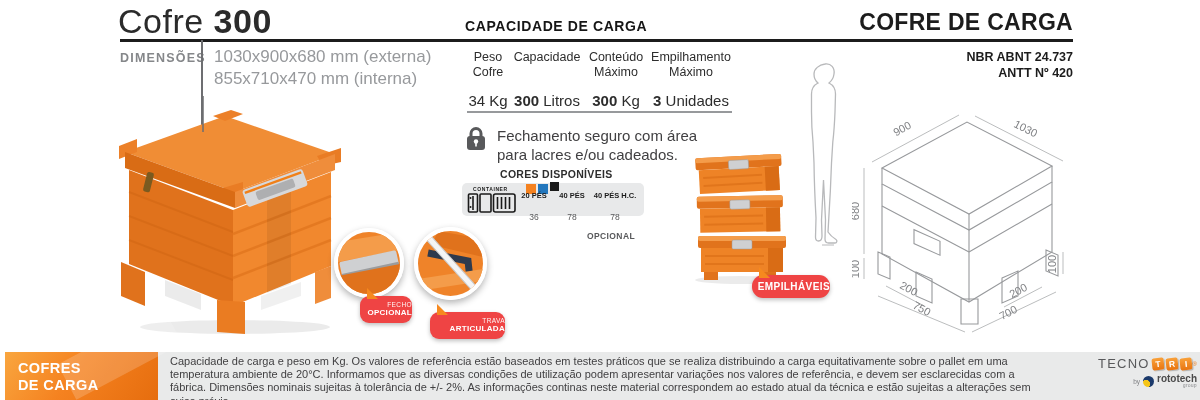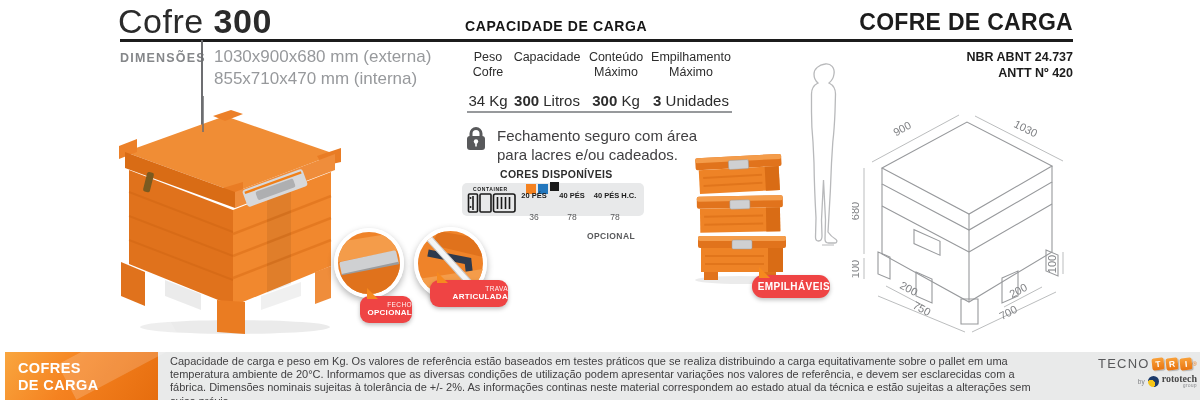--- a/index.html
+++ b/index.html
@@ -64,21 +64,21 @@
   .brand-row1{display:flex;align-items:center;justify-content:flex-end;}
   .brand-tecno{font-size:13px;color:#58595b;letter-spacing:1.2px;font-weight:400;}
   .brand-blk{width:12px;height:12px;margin-left:2px;border-radius:2px;color:#fff;font-size:8.5px;font-weight:800;
              text-align:center;line-height:12px;background:linear-gradient(180deg,#f9a13a,#e87511);
              transform:rotate(-6deg);box-shadow:1px 1px 1px rgba(0,0,0,.25);}
   .brand-reg{font-size:6px;color:#e87511;vertical-align:top;margin-left:1px;}
   .brand-row2{display:flex;align-items:center;justify-content:flex-end;margin-top:3px;gap:3px;}
   .brand-by{font-size:6.5px;color:#808285;}
   .brand-circle{width:11px;height:11px;border-radius:50%;
              background:radial-gradient(circle at 30% 70%, #f5c518 0 34%, #1b3a6b 36% 100%);}
-  .brand-roto{font-size:10px;font-weight:700;color:#4a4a4a;line-height:9px;text-align:right;font-family:Liberation Serif, serif;}
+  .brand-roto{font-size:10px;font-weight:700;color:#4a4a4a;line-height:9px;text-align:right;}
   .brand-group{font-size:4.5px;color:#808285;text-align:right;letter-spacing:.5px;}
 </style>
 </head>
 <body>
 
 <div id="canvas">
 
   <div class="abs title"><span>Cofre</span> <b>300</b></div>
   <div class="abs rule"></div>
   <div class="abs cap-title">CAPACIDADE DE CARGA</div>
@@ -204,21 +204,21 @@
       <path d="M10,22 L50,30 L52,48" fill="none" stroke="#2e3a4d" stroke-width="7"></path>
       <polygon points="0,48 65,38 65,50 0,60" fill="#f49c4a"></polygon>
       <rect x="-6" y="28" width="80" height="6" rx="3" fill="#f4f5f6" stroke="#c9cacc" stroke-width="1" transform="rotate(48 32 32)"></rect>
     </svg>
   </div>
 
   <div class="abs bubble" style="left:360px;top:296px;width:52px;height:27px;">
     <div class="l1">FECHO</div>
     <div class="l2">OPCIONAL</div>
   </div>
-  <div class="abs bubble" style="left:430px;top:280px;width:78px;height:27px;">
+  <div class="abs bubble" style="left:430px;top:312px;width:62px;height:27px;padding-left:13px;">
     <div class="l1">TRAVA</div>
     <div class="l2">ARTICULADA</div>
   </div>
 
   <svg class="abs" style="left:690px;top:148px;" width="105" height="138" viewBox="0 0 105 138">
     <ellipse cx="50" cy="132" rx="45" ry="4" fill="rgba(0,0,0,0.08)"></ellipse>
     <g transform="rotate(-3 50 26)">
       <rect x="6" y="8" width="86" height="12" rx="2" fill="#e1731c"></rect>
         <rect x="6" y="8" width="86" height="5" rx="2" fill="#f49c4a"></rect>
       <rect x="9" y="20" width="80" height="24" fill="#ee8326"></rect>

